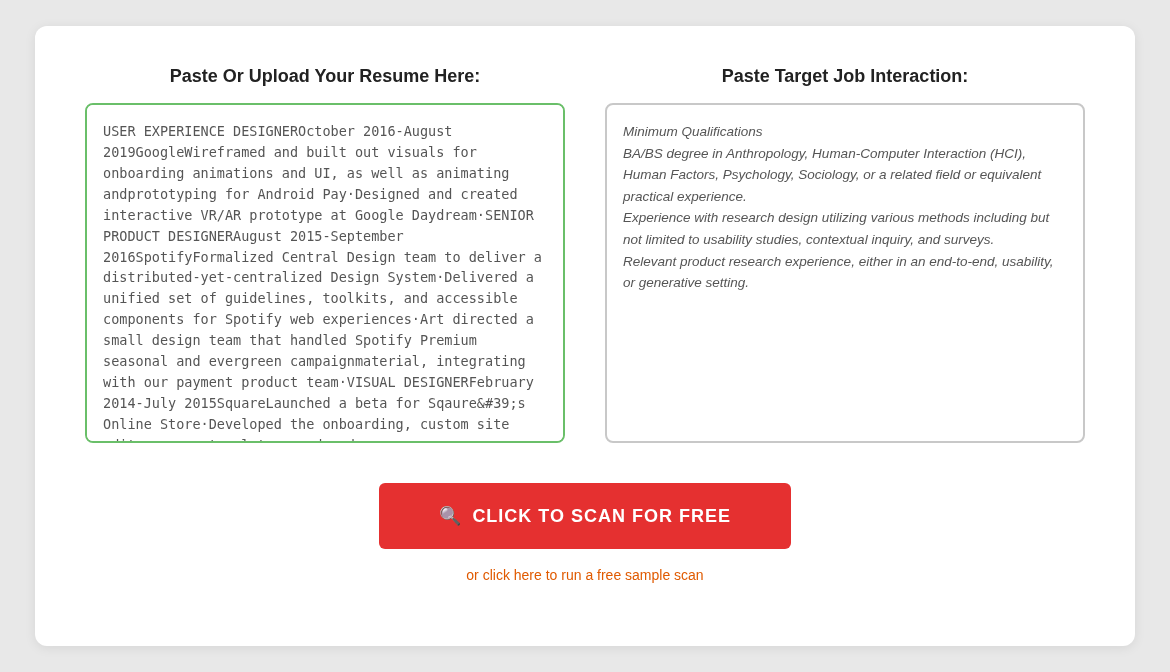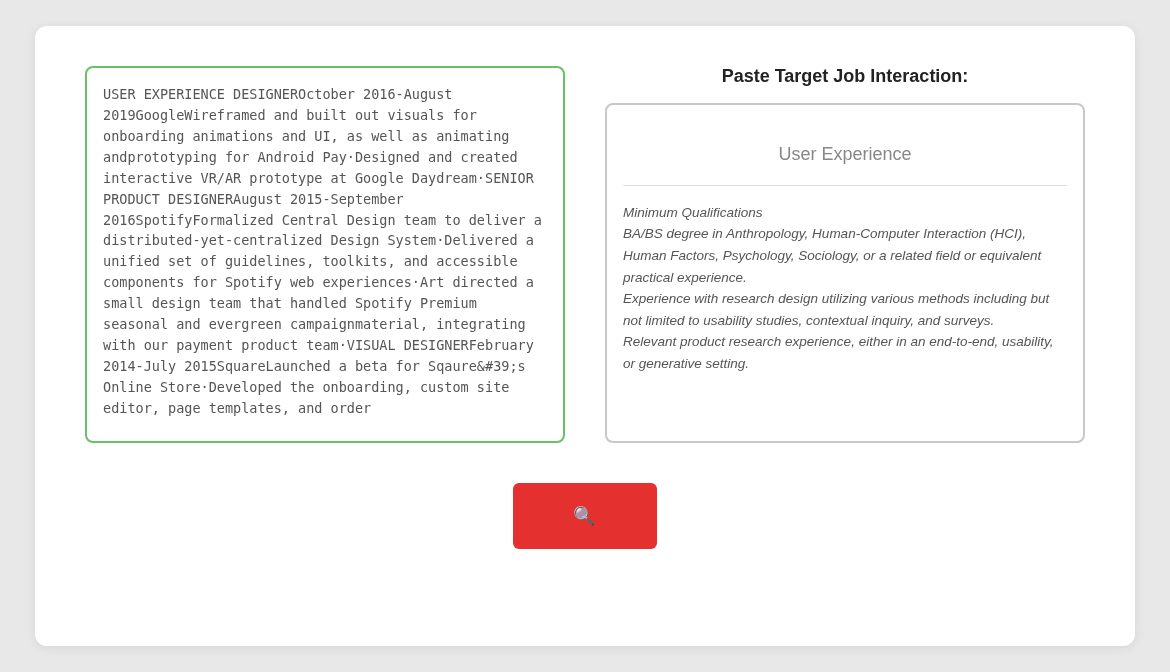--- a/index.html
+++ b/index.html
@@ -114,33 +114,37 @@
       cursor: pointer;
     }
   </style>
 </head>
 <body>
 
 <div class="card">
   <div class="columns">
 
     <div class="column">
+      <div class="column-title">Paste Or Upload Your Resume Here:</div>
       <textarea class="textarea-box" style="">USER EXPERIENCE DESIGNEROctober 2016-August 2019GoogleWireframed and built out visuals for onboarding animations and UI, as well as animating andprototyping for Android Pay·Designed and created interactive VR/AR prototype at Google Daydream·SENIOR PRODUCT DESIGNERAugust 2015-September 2016SpotifyFormalized Central Design team to deliver a distributed-yet-centralized Design System·Delivered a unified set of guidelines, toolkits, and accessible components for Spotify web experiences·Art directed a small design team that handled Spotify Premium seasonal and evergreen campaignmaterial, integrating with our payment product team·VISUAL DESIGNERFebruary 2014-July 2015SquareLaunched a beta for Sqaure&amp;#39;s Online Store·Developed the onboarding, custom site editor, page templates, and order</textarea>
     </div>
 
     <div class="column">
       <div class="column-title">Paste Target Job Interaction:</div>
       <div class="textarea-box job-desc">
-        <div class="job-desc-title">User Experience</div>
         <div class="job-desc-text" style="white-space: pre-line;">Minimum Qualifications
 BA/BS degree in Anthropology, Human-Computer Interaction (HCI), Human Factors, Psychology, Sociology, or a related field or equivalent practical experience.
 Experience with research design utilizing various methods including but not limited to usability studies, contextual inquiry, and surveys.
 Relevant product research experience, either in an end-to-end, usability, or generative setting.</div>
       </div>
     </div>
 
   </div>
 
   <button class="scan-button">
     <span class="search-icon-btn">🔍</span>
+    <span>CLICK TO SCAN FOR FREE</span>
   </button>
 
+  <a class="sample-link">
+    <span>or click here to run a free sample scan</span>
+  </a>
 </div>
 
 </body></html>

